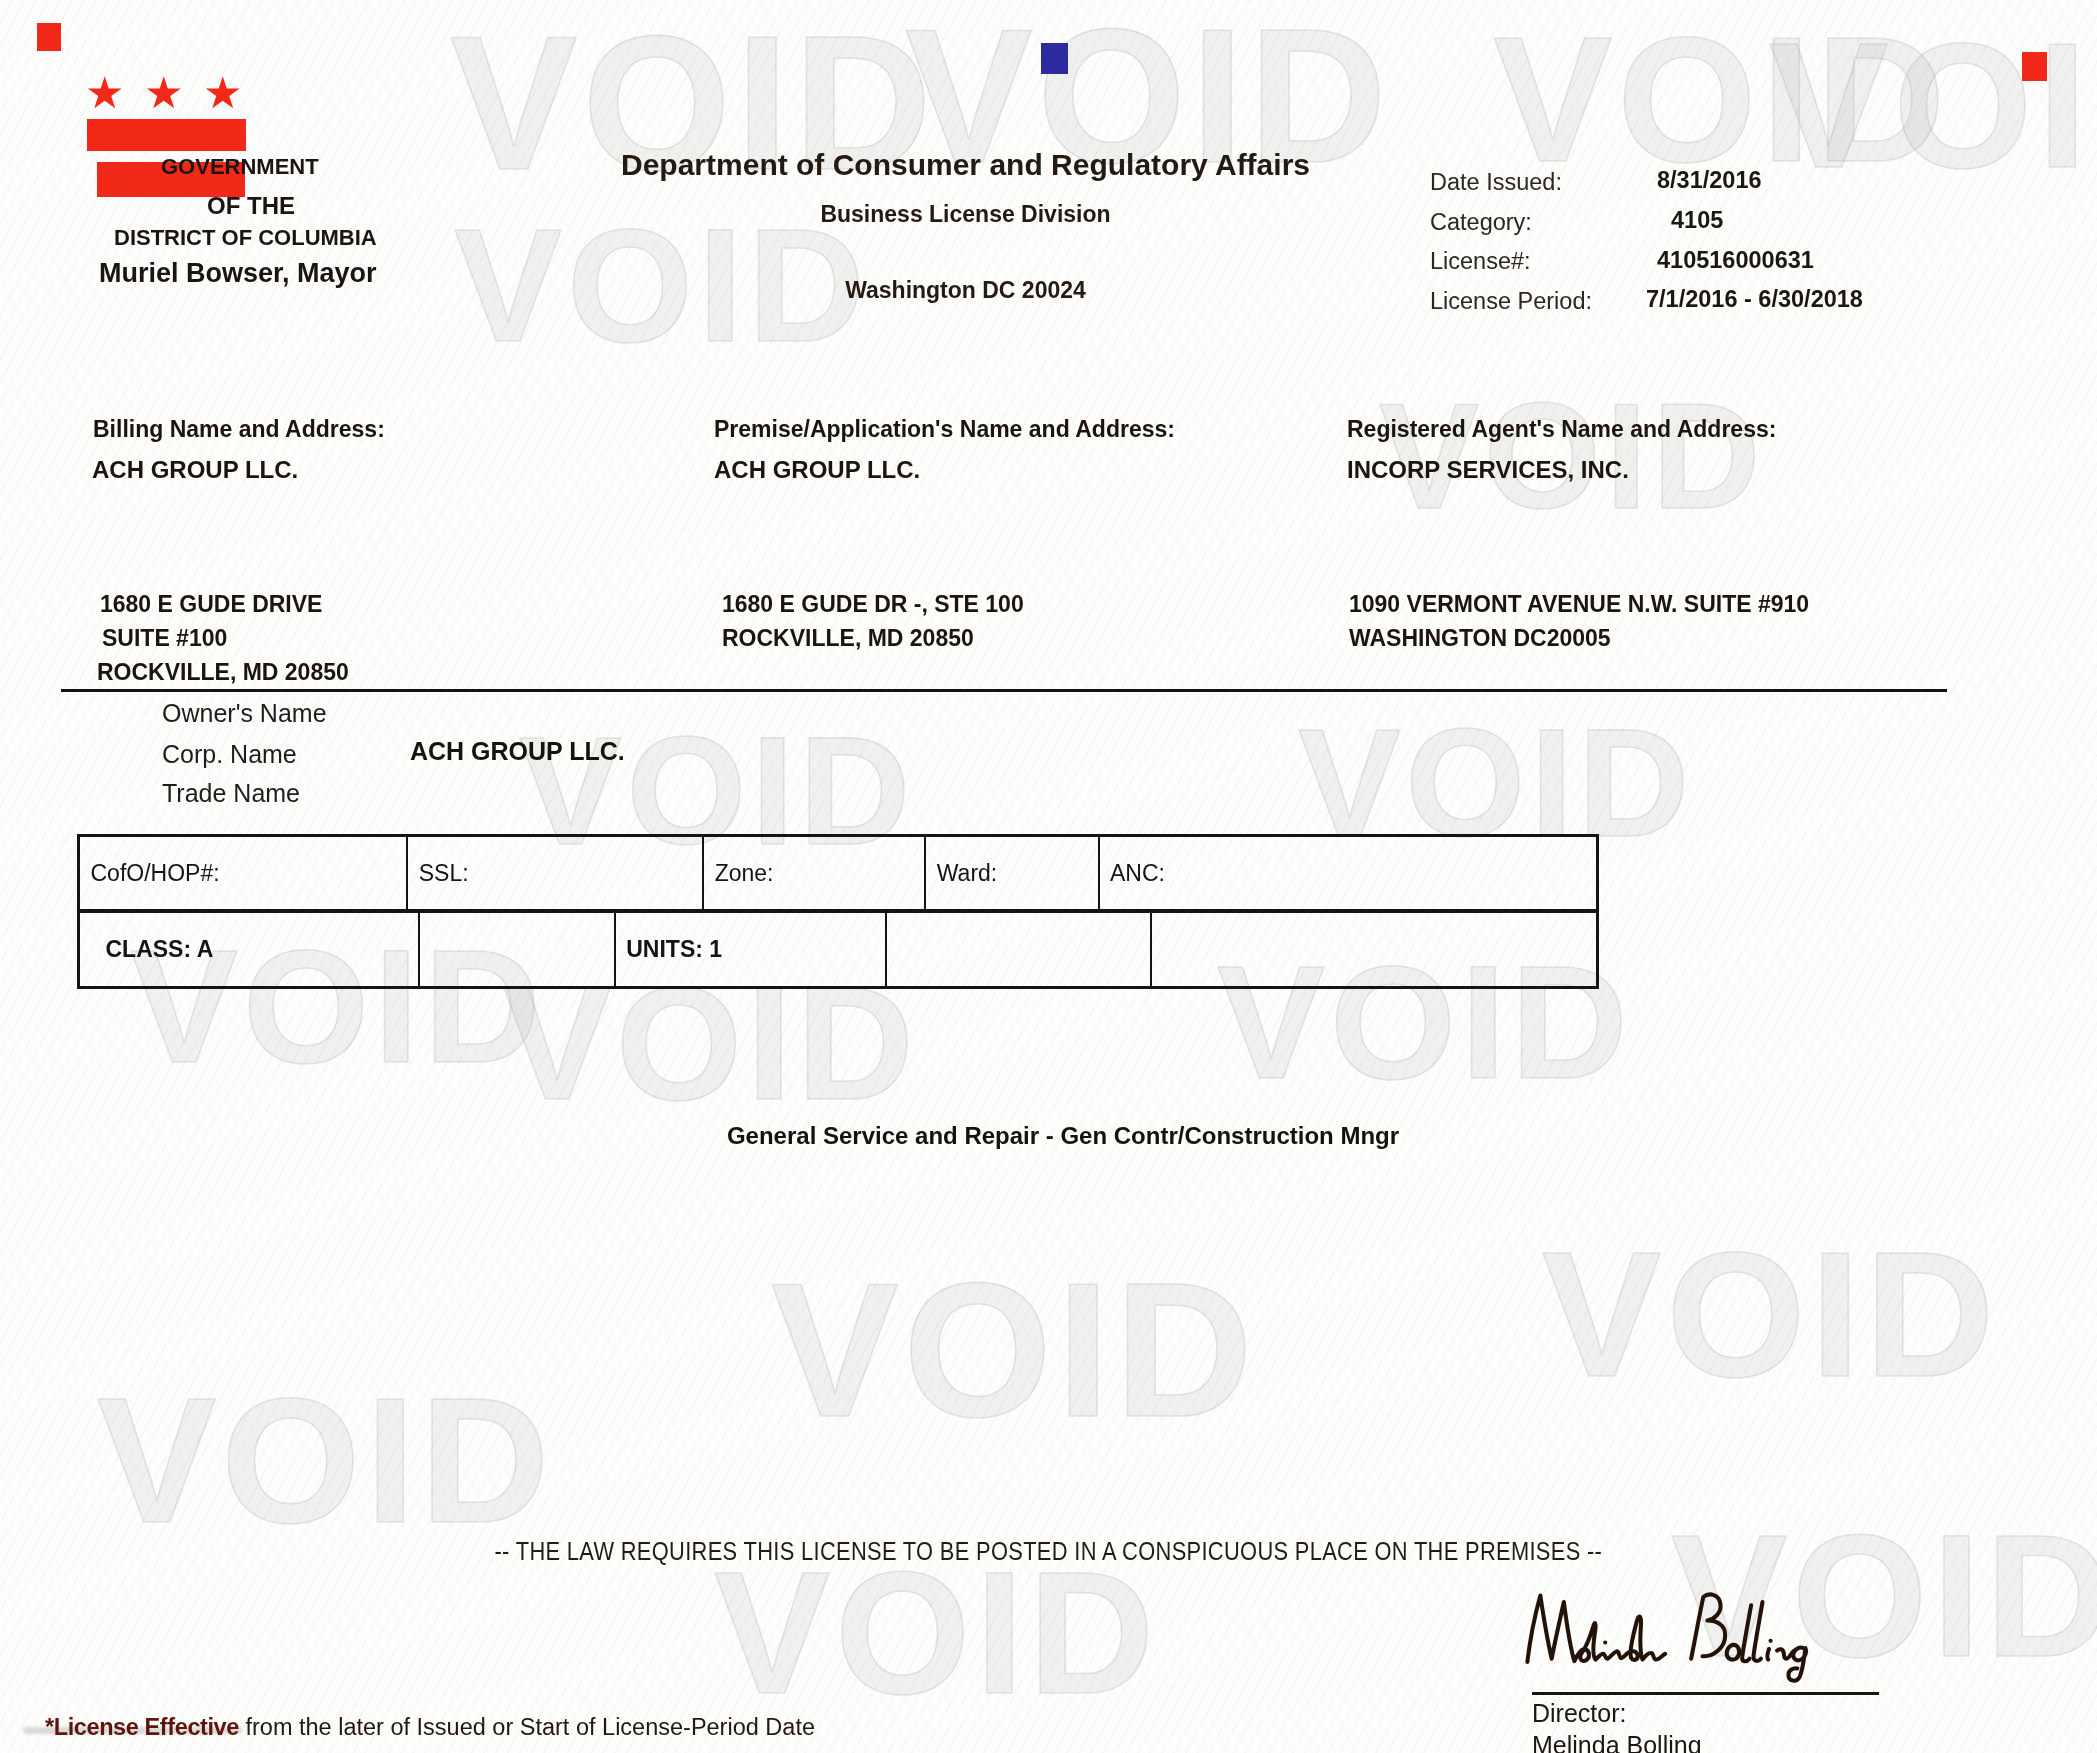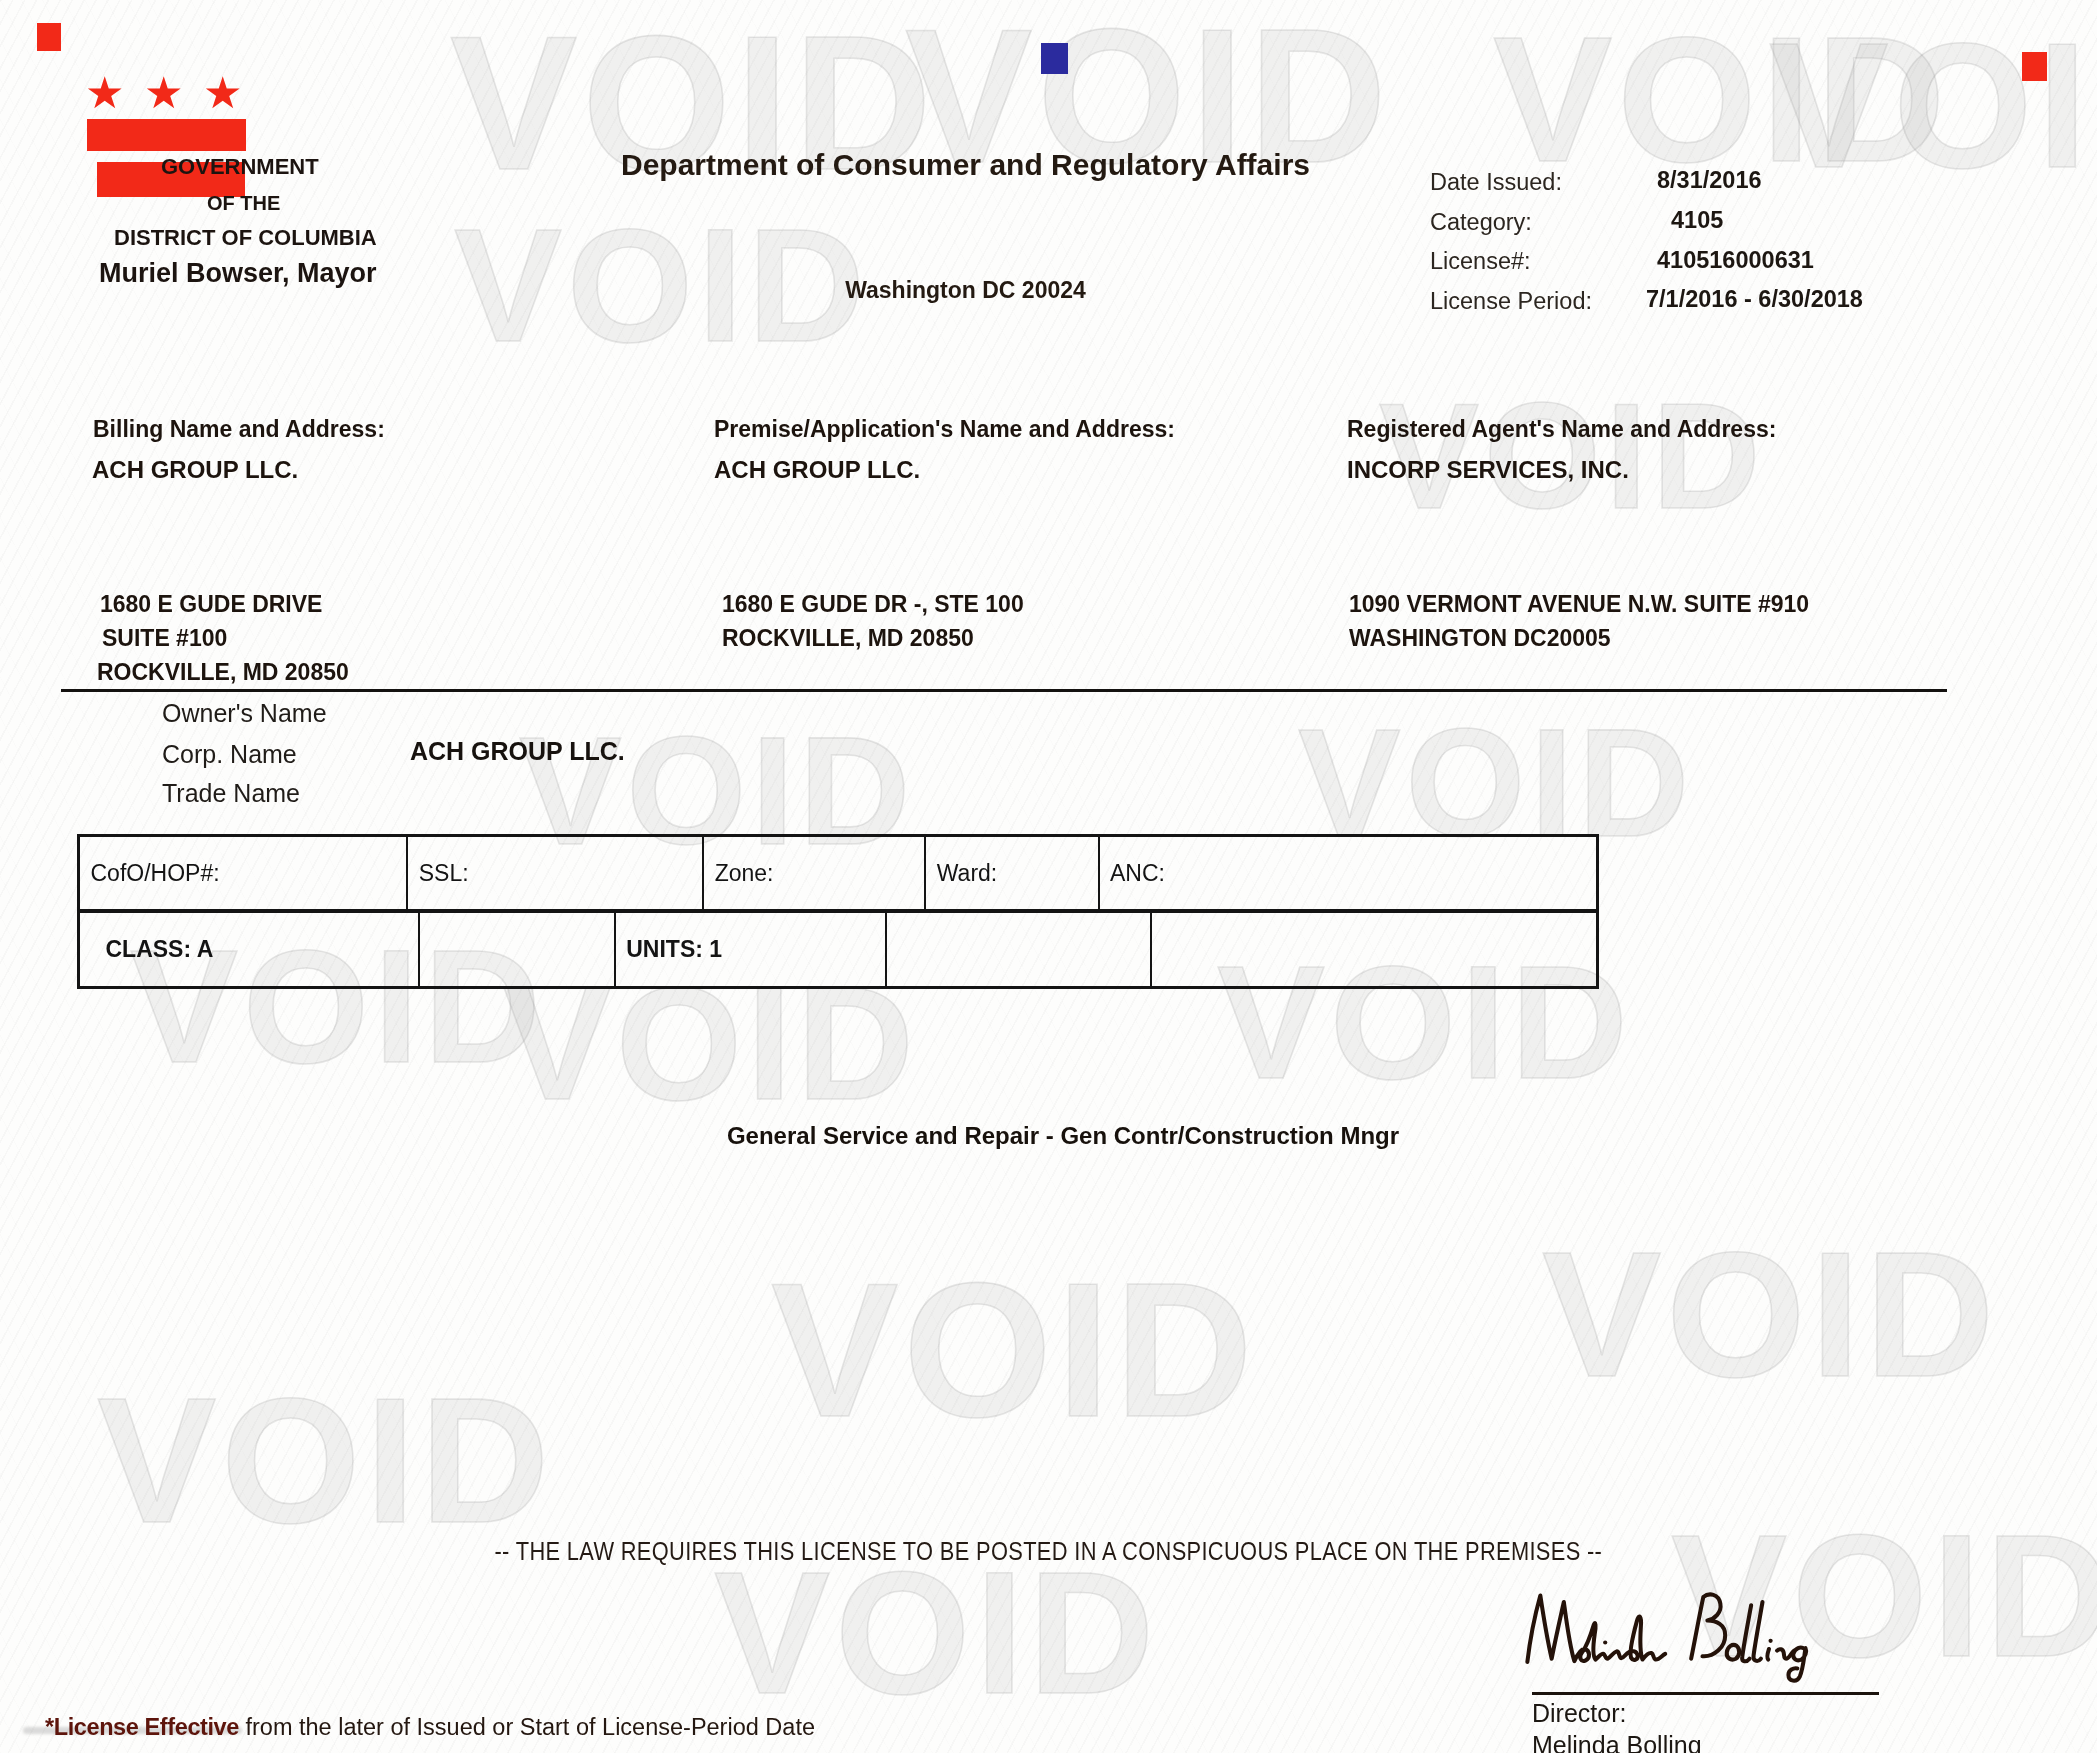--- a/index.html
+++ b/index.html
@@ -111,25 +111,26 @@
 
   <div class="abs" style="left:85px;top:71px;z-index:4;display:flex;gap:19.5px;">
     <span class="star">★</span>
     <span class="star">★</span>
     <span class="star">★</span>
   </div>
   <div class="flagbar" style="left:87px;top:119px;width:159px;height:32px;"></div>
   <div class="flagbar" style="left:97px;top:162px;width:148px;height:35px;"></div>
 
   <div class="govline b" style="left:161px;top:154px;font-size:22px;">GOVERNMENT</div>
-  <div class="govline b" style="left:207px;top:192px;font-size:20px;">OF THE</div>
+  <div class="govline b" style="left:207px;top:192px;font-size:24px;">OF THE</div>
   <div class="govline b" style="left:114px;top:225px;font-size:22px;">DISTRICT OF COLUMBIA</div>
   <div class="govline b" style="left:99px;top:258px;font-size:27px;">Muriel Bowser, Mayor</div>
 
   <div class="dept b" style="top:148px;font-size:30px;">Department of Consumer and Regulatory Affairs</div>
+  <div class="dept b" style="top:201px;font-size:23px;">Business License Division</div>
   <div class="dept b" style="top:277px;font-size:23px;">Washington DC 20024</div>
 
   <div class="metaLabel" style="top:169px;">Date Issued:</div>
   <div class="metaValue" style="top:167px;">8/31/2016</div>
   <div class="metaLabel" style="top:209px;">Category:</div>
   <div class="metaValue" style="top:207px;left:1671px;">4105</div>
   <div class="metaLabel" style="top:248px;">License#:</div>
   <div class="metaValue" style="top:247px;">410516000631</div>
   <div class="metaLabel" style="top:288px;">License Period:</div>
   <div class="metaValue" style="top:286px;left:1646px;">7/1/2016 - 6/30/2018</div>

